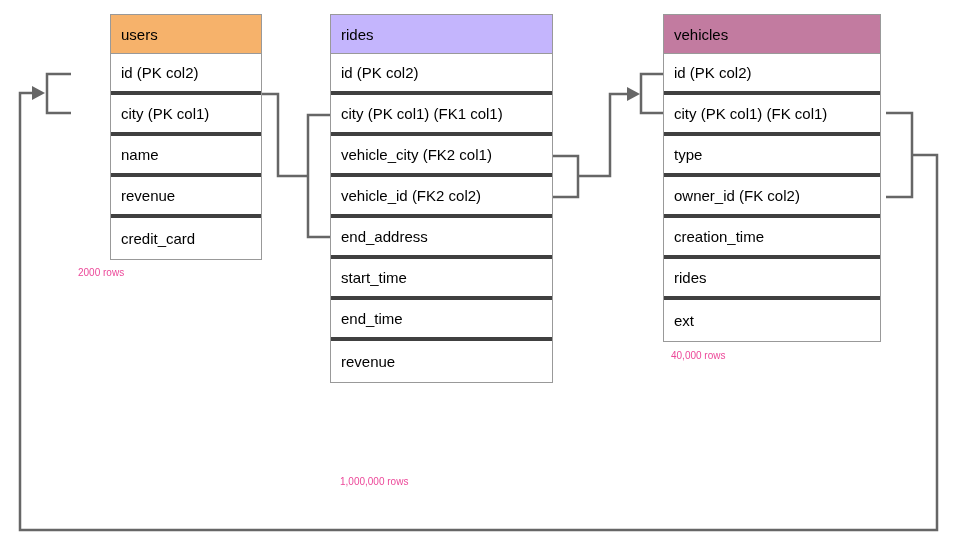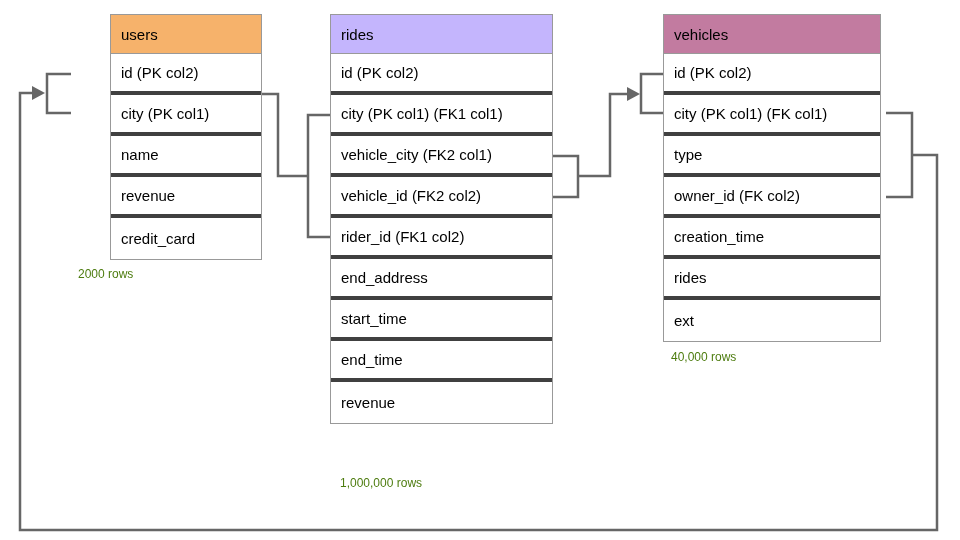--- a/index.html
+++ b/index.html
@@ -27,22 +27,22 @@
     align-items: center;
     padding-left: 10px;
     font-size: 15px;
     border-bottom: 4px solid #404040;
     background: #ffffff;
   }
   .db-table .tbl-row:last-child { border-bottom: none; }
 
   .tbl-footer {
     position: absolute;
-    font-size: 12px;
-    color: #4d7c0f;
+    font-size: 10px;
+    color: #ec4899;
     white-space: nowrap;
     text-align: right;
   }
 
   #users-table    { left: 70px;  top: 14px; width: 152px; margin-left: 40px; }
   #rides-table    { left: 330px; top: 14px; width: 223px; }
   #vehicles-table { left: 663px; top: 14px; width: 218px; }
 
   #users-footer    { left: 78px;  top: 267px; }
   #rides-footer    { left: 340px; top: 476px; }
@@ -88,21 +88,20 @@
     <div class="tbl-row">credit_card</div>
   </div>
   <div class="tbl-footer" id="users-footer">2000 rows</div>
 
   <div class="db-table" id="rides-table">
     <div class="tbl-header" style="background-color: #c4b5fd;">rides</div>
     <div class="tbl-row">id (PK col2)</div>
     <div class="tbl-row">city (PK col1) (FK1 col1)</div>
     <div class="tbl-row">vehicle_city (FK2 col1)</div>
     <div class="tbl-row">vehicle_id (FK2 col2)</div>
-    <div class="tbl-row">rider_id (FK1 col2)</div>
     <div class="tbl-row">end_address</div>
     <div class="tbl-row">start_time</div>
     <div class="tbl-row">end_time</div>
     <div class="tbl-row">revenue</div>
   </div>
   <div class="tbl-footer" id="rides-footer">1,000,000 rows</div>
 
   <div class="db-table" id="vehicles-table">
     <div class="tbl-header" style="background-color: rgb(194, 123, 160);">vehicles</div>
     <div class="tbl-row">id (PK col2)</div>

